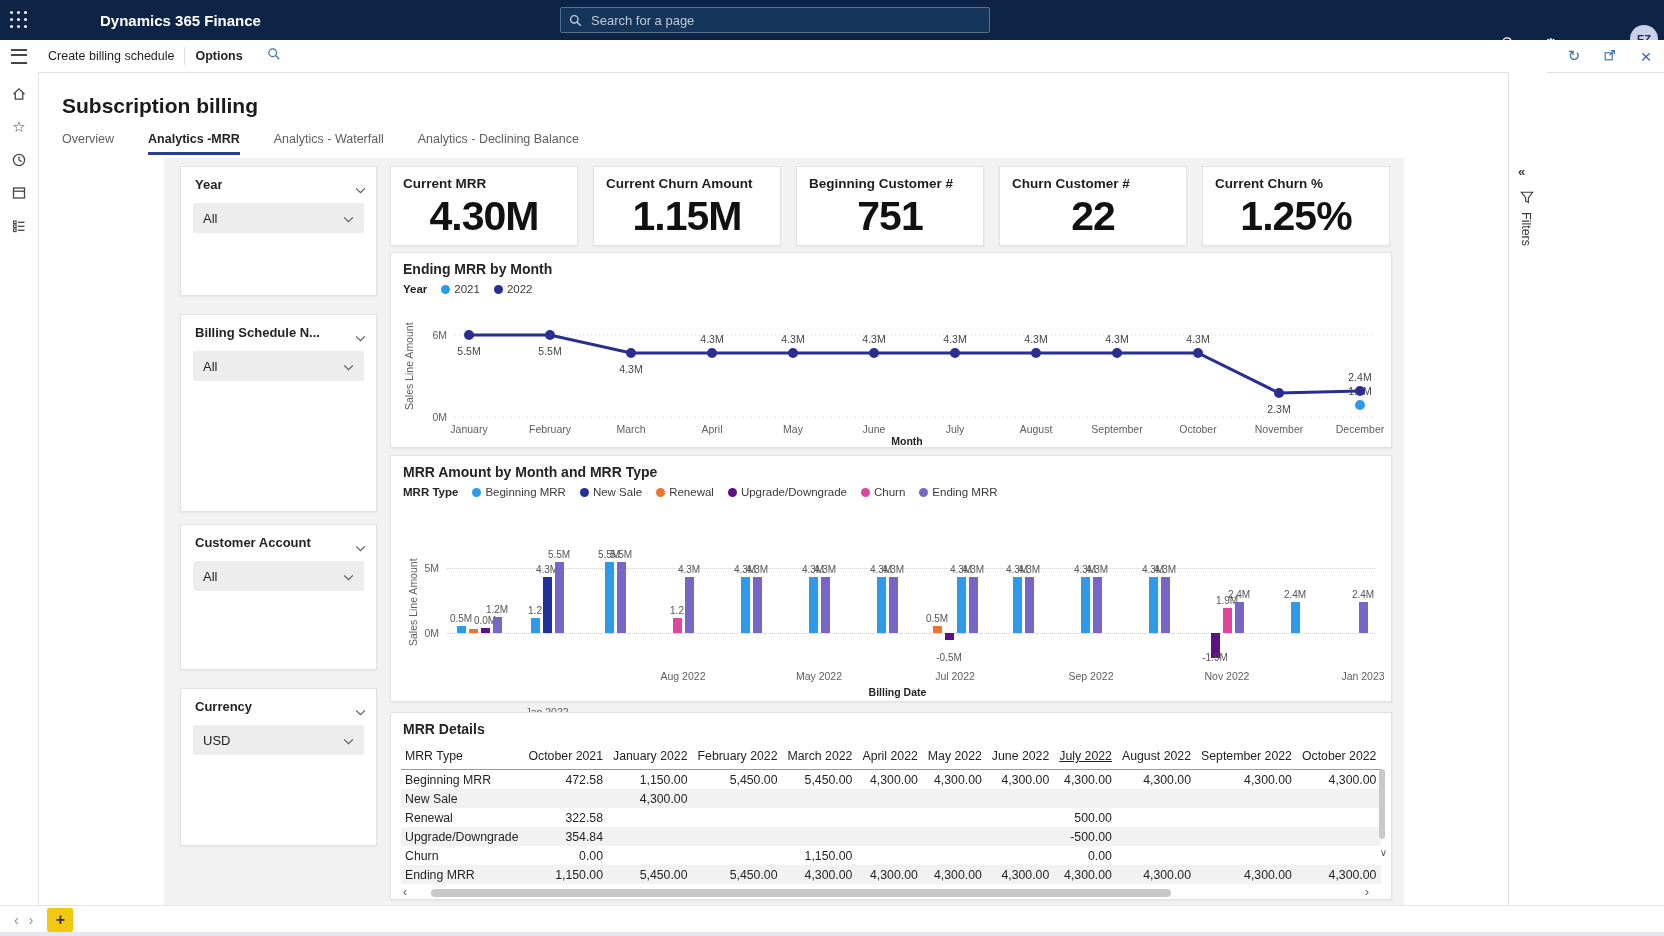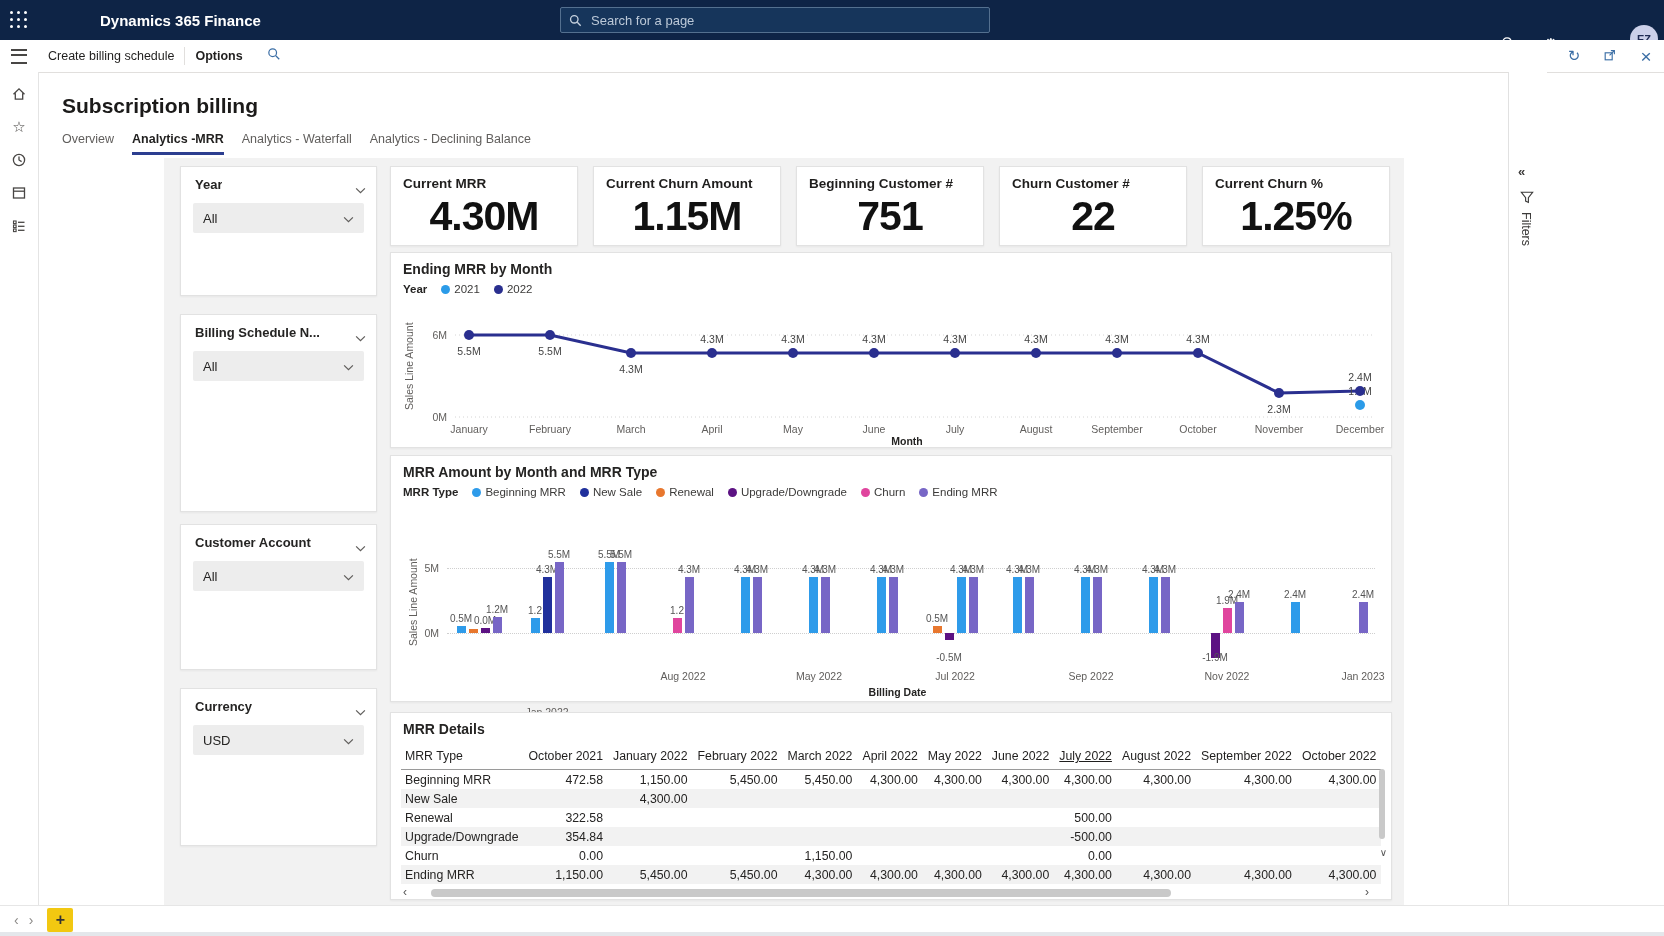--- a/index.html
+++ b/index.html
@@ -31,21 +31,21 @@
   .action-right{position:absolute;right:8px;top:40px;height:32px;display:flex;align-items:center;gap:16px;color:#3B6EA5;}
   .act-ic{font-size:15px;width:20px;text-align:center;cursor:pointer;color:#3B6EA5;}
   .act-ic.close{font-size:19px;line-height:1;}
   
   .leftrail{position:absolute;left:0;top:72px;width:38px;height:864px;background:#fff;border-right:1px solid #E4E4E4;}
   .rail-ic{width:38px;height:32px;display:grid;place-items:center;color:#484644;cursor:pointer;}
   .rail-ic svg{display:block;}
   .rail-star{font-size:15px;color:#484644;}
   
   .page-title{position:absolute;left:62px;top:94px;font-size:21px;font-weight:700;color:#1B1A19;}
-  .page-tabs{position:absolute;left:62px;top:132px;display:flex;gap:18px;}
+  .page-tabs{position:absolute;left:62px;top:132px;display:flex;gap:34px;}
   .ptab{font-size:12.5px;color:#605E5C;padding-bottom:6px;cursor:pointer;white-space:nowrap;}
   .ptab.active{color:#201F1E;font-weight:700;border-bottom:3px solid #2C3E90;}
   
   .canvas{position:absolute;left:164px;top:158px;width:1240px;height:747px;background:#F2F2F2;}
   .card{position:absolute;background:#fff;border:1px solid #E2E2E2;box-shadow:0 1px 2px rgba(0,0,0,.05);box-sizing:border-box;}
   .card-title{position:absolute;left:12px;top:8px;font-size:14px;font-weight:700;color:#252423;white-space:nowrap;}
   
   .slicer-title{position:absolute;left:14px;top:10px;font-size:13px;font-weight:700;color:#252423;white-space:nowrap;max-width:150px;overflow:hidden;text-overflow:ellipsis;}
   .slicer-chev{position:absolute;right:10px;top:13px;color:#605E5C;}
   .slicer-select{position:absolute;left:12px;right:12px;top:36px;height:30px;background:#EDEDED;border-radius:2px;display:flex;align-items:center;padding:0 10px;box-sizing:border-box;cursor:pointer;}

